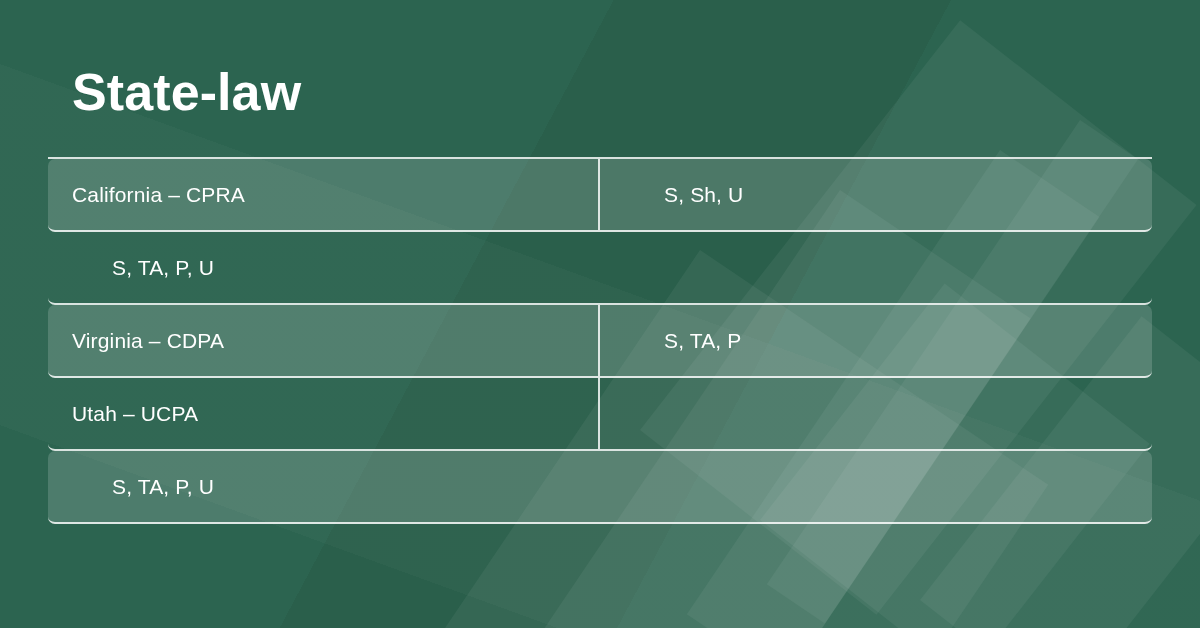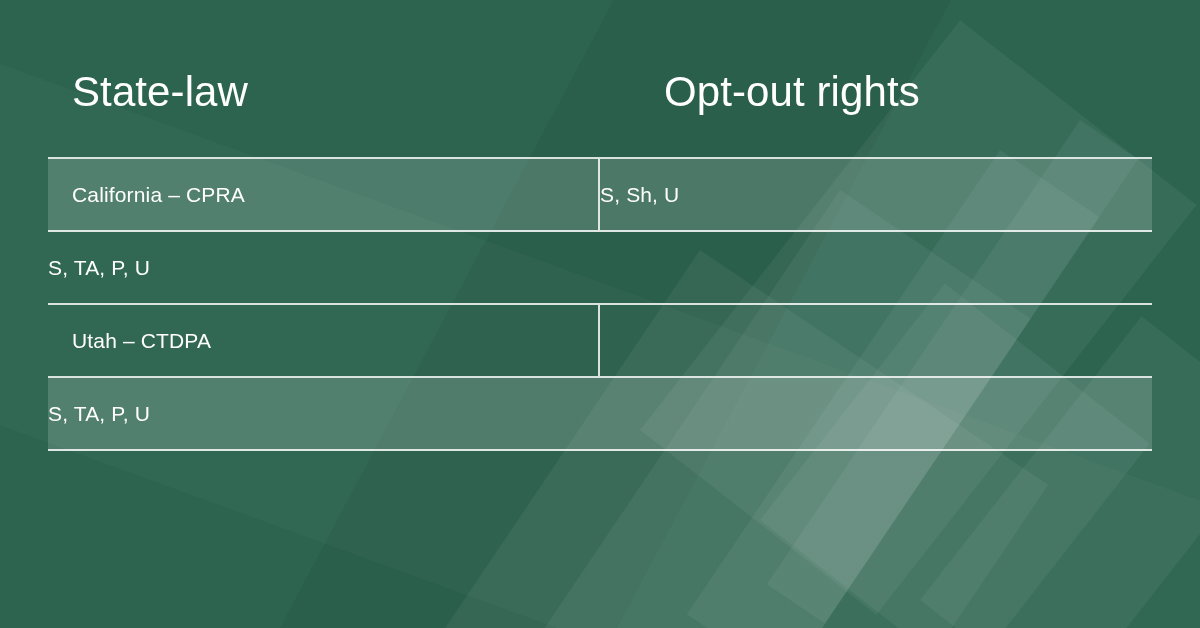--- a/index.html
+++ b/index.html
@@ -70,61 +70,63 @@
     position: absolute;
     left: 48px;
     top: 66px;
     width: 1104px;
     height: 74px;
   }
   .hdr {
     position: absolute;
     top: 0;
     color: #ffffff;
-    font-size: 42px;
-    font-weight: 400;
+    font-size: 52px;
+    font-weight: 700;
     letter-spacing: 0.1px;
     line-height: 52px;
     white-space: nowrap;
   }
   .hdr-1 { left: 24px; }
   .hdr-2 { left: 616px; }
 
   
   .table {
     position: absolute;
     left: 48px;
     top: 157px;
     width: 1104px;
     border-top: 2px solid rgba(255,255,255,0.82);
   }
   .row {
     position: relative;
     display: flex;
     height: 71px;
     border-bottom: 2px solid rgba(255,255,255,0.82);
+    border-radius: 7px;
   }
   .row.shade { background: rgba(255,255,255,0.16); }
   .cell {
     display: flex;
     align-items: center;
     color: #ffffff;
     font-size: 21px;
     font-weight: 400;
     letter-spacing: 0.15px;
     white-space: nowrap;
   }
   .cell-state {
     width: 552px;
     padding-left: 24px;
     box-sizing: border-box;
     border-right: 2px solid rgba(255,255,255,0.82);
   }
   .cell-rights {
     flex: 1;
+    padding-left: 64px;
     box-sizing: border-box;
   }
 </style>
 </head>
 <body>
 
 <div id="stage">
 
   <div class="bg-base"></div>
   <div class="bg-band"></div>
@@ -134,37 +136,40 @@
     <i class="d2"></i>
     <i class="d3"></i>
     <i class="d4"></i>
     <i class="d5"></i>
     <i class="d6"></i>
     <i class="d7"></i>
   </div>
 
   <div class="headers">
     <div class="hdr hdr-1">State-law</div>
-    <div class="hdr hdr-2">Opt-out rights</div>
   </div>
 
   <div class="table">
 
     <div class="row shade">
       <div class="cell cell-state">California – CPRA</div>
       <div class="cell cell-rights">S, Sh, U</div>
     </div>
 
     <div class="row">
       <div class="cell cell-rights">S, TA, P, U</div>
     </div>
 
+    <div class="row shade">
+      <div class="cell cell-state">Virginia – CDPA</div>
+      <div class="cell cell-rights">S, TA, P</div>
+    </div>
 
     <div class="row">
-      <div class="cell cell-state">Utah – CTDPA</div>
+      <div class="cell cell-state">Utah – UCPA</div>
     </div>
 
     <div class="row shade">
       <div class="cell cell-rights">S, TA, P, U</div>
     </div>
 
   </div>
 </div>
 
 </body></html>

